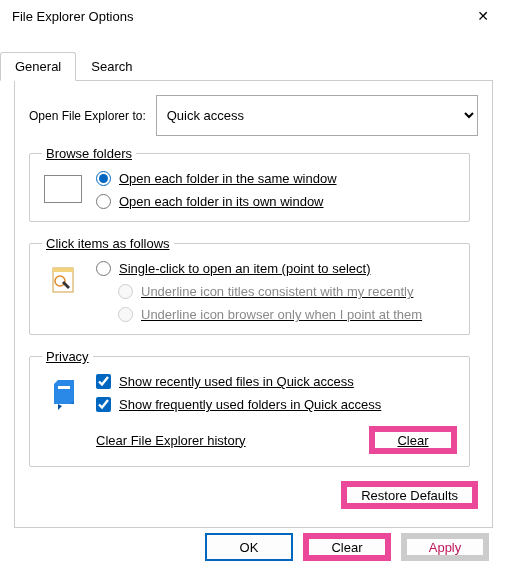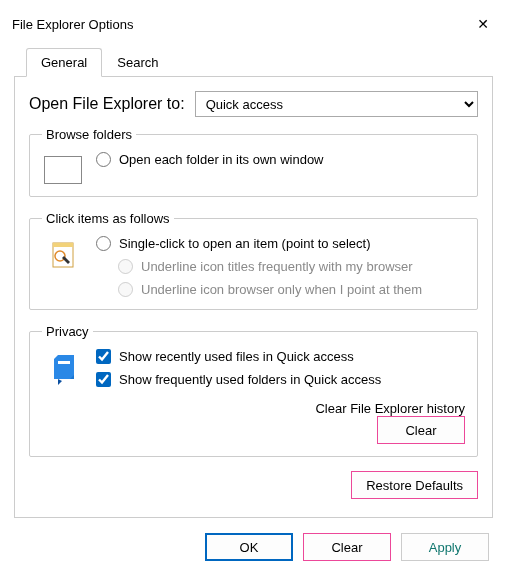--- a/index.html
+++ b/index.html
@@ -1,41 +1,41 @@
 <!DOCTYPE html>
 <html><head>
   <meta charset="utf-8">
   <style>
     * { box-sizing: border-box; font-family: "Segoe UI", Tahoma, sans-serif; }
     body { margin: 0; background: #fff; width: 507px; height: 575px; font-size: 13px; color: #000; position: relative; }
-    .titlebar { display: flex; align-items: center; justify-content: space-between; padding: 12px 10px 8px 12px; }
+    .titlebar { display: flex; align-items: center; justify-content: space-between; padding: 4px 10px 8px 12px; }
     .titlebar-title { font-size: 13px; }
     .close-x { font-size: 14px; padding: 4px 8px; cursor: default; }
-    .tabs { display: flex; padding: 0 26px; margin-top: 4px; }
+    .tabs { display: flex; padding: 0 0; margin-top: 16px; }
     .tab { padding: 6px 14px; font-size: 13px; cursor: default; border: 1px solid transparent; border-bottom: none; }
     .tab.active { border: 1px solid #ccc; border-bottom: 1px solid #fff; border-radius: 3px 3px 0 0; background: #fff; position: relative; z-index: 2; }
     .tab-panel { border: 1px solid #ccc; margin: 0 14px 0 14px; padding: 14px 14px 14px 14px; position: relative; top: -1px; }
     .row { display: flex; align-items: center; gap: 10px; margin-bottom: 10px; }
-    .label { font-size: 16px; }
-    select.combo { flex: 1; height: 26px; border: 1px solid #aaa; padding: 2px 6px; font-size: 13px; background: #fff; }
-    fieldset.group { border: 1px solid #ccc; border-radius: 2px; margin: 8px 0 14px 0; padding: 10px 12px 12px 12px; }
+    .label { font-size: 12px; }
+    select.combo { flex: 1; height: 41px; border: 1px solid #aaa; padding: 2px 6px; font-size: 13px; background: #fff; }
+    fieldset.group { border: 1px solid #ccc; border-radius: 2px; margin: 8px 8px 14px 0; padding: 10px 12px 12px 12px; text-decoration: underline; }
     fieldset.group legend { font-size: 13px; padding: 0 4px; }
     .opt-row { display: flex; align-items: flex-start; gap: 10px; }
     .icon-placeholder { width: 38px; height: 28px; border: 1px solid #888; margin: 4px 4px 0 2px; flex-shrink: 0; }
     .icon-click { width: 32px; height: 32px; margin: 4px 6px 0 6px; flex-shrink: 0; }
     .icon-privacy { width: 32px; height: 32px; margin: 4px 6px 0 6px; flex-shrink: 0; }
     .opts { display: flex; flex-direction: column; gap: 8px; }
     .radio-line, .check-line { display: flex; align-items: center; gap: 8px; font-size: 13px; }
     .sub-line { margin-left: 22px; color: #8a8a8a; display: flex; align-items: center; gap: 8px; font-size: 13px; }
     input[type=radio], input[type=checkbox] { accent-color: #0067c0; width: 15px; height: 15px; margin: 0; }
     input[type=radio]:disabled, input[type=checkbox]:disabled { accent-color: #999; }
-    .privacy-clear-row { display: flex; align-items: flex-end; justify-content: space-between; margin-top: 6px; flex-direction: column; }
-    .btn { height: 28px; min-width: 88px; padding: 0 14px; border: 1px solid #ec4899; background: #fdfdfd; font-size: 13px; cursor: default; }
+    .privacy-clear-row { display: flex; align-items: center; justify-content: space-between; margin-top: 6px; }
+    .btn { height: 28px; min-width: 88px; padding: 0 14px; border: 6px solid #ec4899; background: #fdfdfd; font-size: 13px; cursor: default; }
     .btn.primary { border: 1px solid #0067c0; box-shadow: 0 0 0 1px #0067c0 inset; }
-    .btn:disabled { color: #0f766e; border-color: #ccc; }
+    .btn:disabled { color: #be185d; border-color: #ccc; }
     .restore-row { display: flex; justify-content: flex-end; margin: 10px 0 4px 0; }
     .dialog-buttons { position: absolute; bottom: 14px; right: 18px; display: flex; gap: 10px; justify-content: center; }
   </style>
 </head>
 <body>
 
 <div class="titlebar">
   <span class="titlebar-title">File Explorer Options</span>
   <span class="close-x">✕</span>
 </div>
@@ -53,20 +53,24 @@
       <option>Quick access</option>
     </select>
   </div>
 
   <fieldset class="group">
     <legend>Browse folders</legend>
     <div class="opt-row">
       <div class="icon-placeholder"></div>
       <div class="opts">
         <label class="radio-line">
+          <input type="radio" name="browse" checked="" style="">
+          <span>Open each folder in the same window</span>
+        </label>
+        <label class="radio-line">
           <input type="radio" name="browse" style="">
           <span>Open each folder in its own window</span>
         </label>
       </div>
     </div>
   </fieldset>
 
   <fieldset class="group">
     <legend>Click items as follows</legend>
     <div class="opt-row">
@@ -76,21 +80,21 @@
         <circle cx="12" cy="16" r="5" fill="none" stroke="#e08a2a" stroke-width="1.5"></circle>
         <path d="M14 18 L20 24 L22 22 L16 16 Z" fill="#333"></path>
       </svg>
       <div class="opts">
         <label class="radio-line">
           <input type="radio" name="click" style="">
           <span>Single-click to open an item (point to select)</span>
         </label>
         <label class="sub-line">
           <input type="radio" name="under" disabled="" style="">
-          <span>Underline icon titles frequently with my browser</span>
+          <span>Underline icon titles consistent with my recently</span>
         </label>
         <label class="sub-line">
           <input type="radio" name="under" disabled="" style="">
           <span>Underline icon browser only when I point at them</span>
         </label>
       </div>
     </div>
   </fieldset>
 
   <fieldset class="group">

